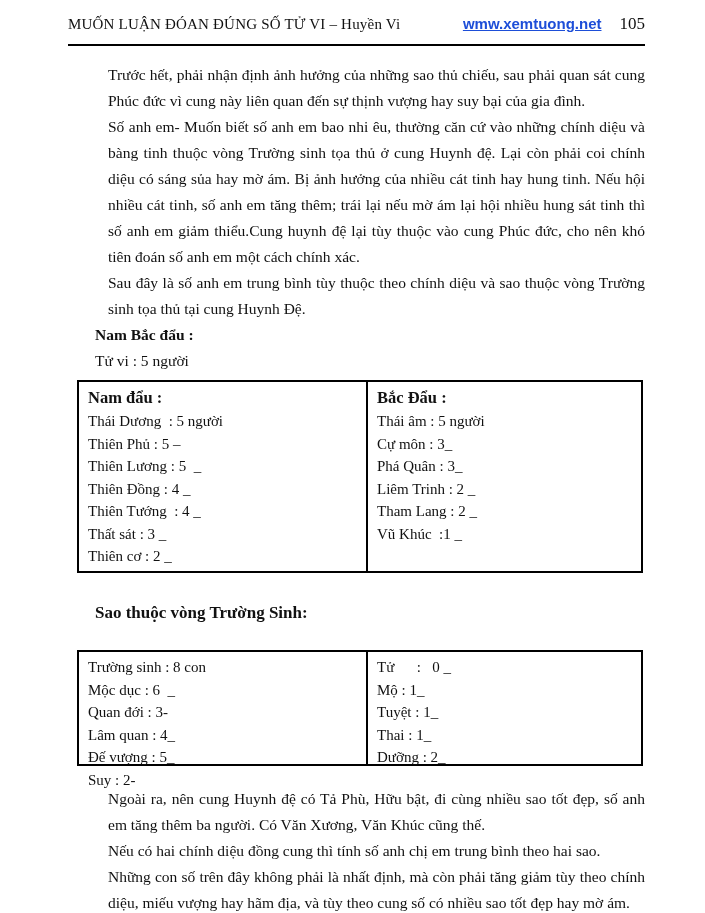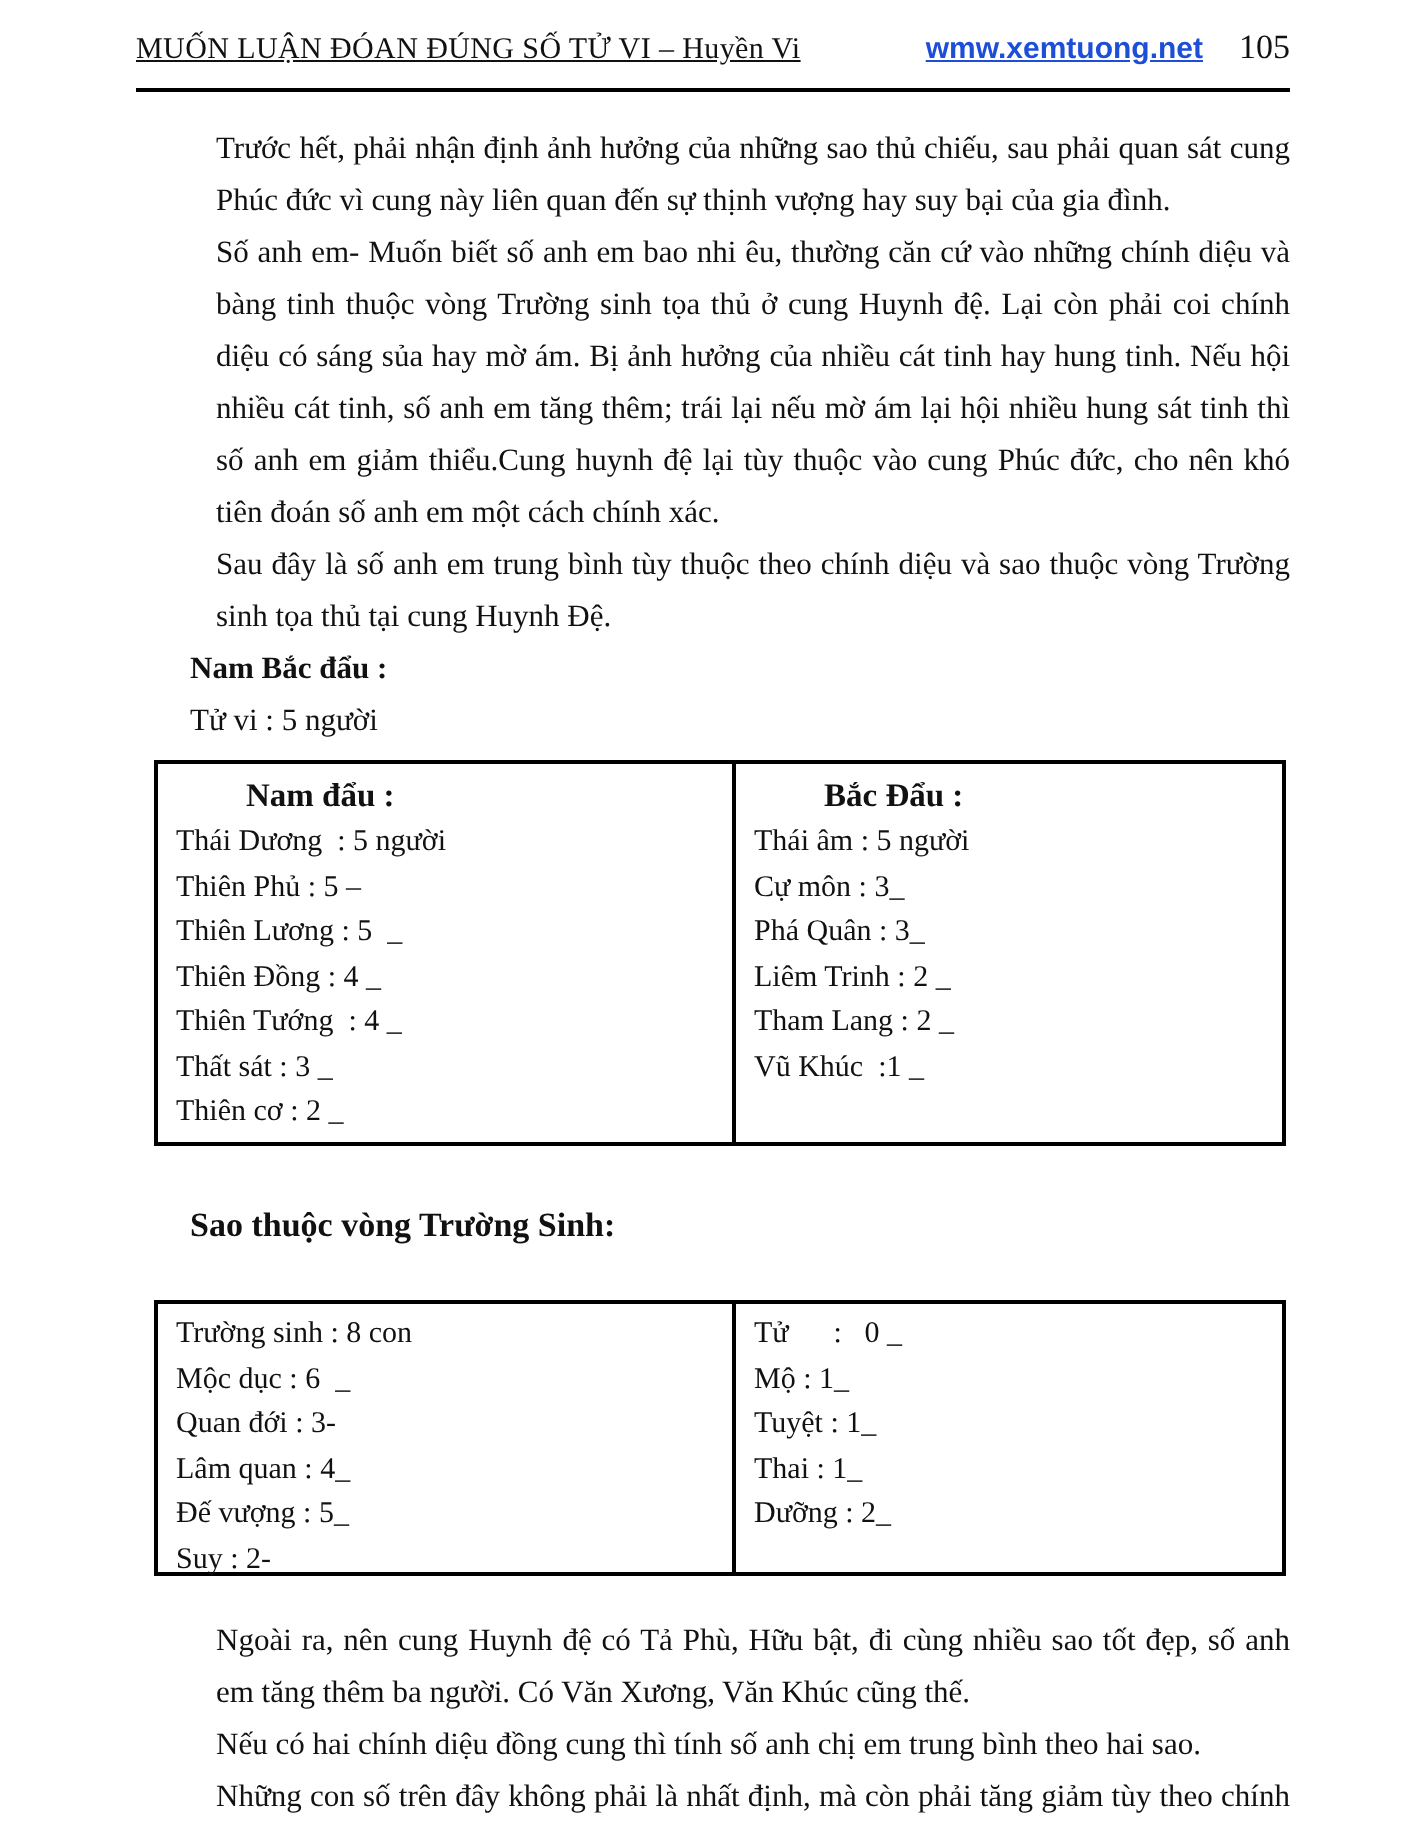--- a/index.html
+++ b/index.html
@@ -22,21 +22,20 @@
     display: flex;
     align-items: baseline;
     justify-content: space-between;
     padding-bottom: 10px;
     border-bottom: 2px solid #000000;
   }
   .header-title {
     font-size: 15px;
     letter-spacing: 0.2px;
     white-space: nowrap;
-    text-decoration: underline;
   }
   .header-right {
     display: flex;
     align-items: baseline;
     gap: 18px;
     white-space: nowrap;
   }
   .site-link {
     font-family: "Liberation Sans", "DejaVu Sans", sans-serif;
     font-weight: bold;
@@ -66,24 +65,24 @@
   .star-table .col {
     padding: 4px 6px 6px 9px;
     font-size: 15px;
     line-height: 22.5px;
   }
   .star-table .col-left {
     width: 289px;
     border-right: 2px solid #000000;
   }
   .star-table .col-right { flex: 1; }
-  .cell-header { font-size: 16.5px; font-weight: bold; line-height: 24px; margin-left: 35px; }
+  .cell-header { font-size: 16.5px; font-weight: bold; line-height: 24px; }
   .t-row { white-space: pre-wrap; }
   .table-1 { margin-top: 6px; height: 193px; }
-  .table-2 { height: 138px; }
+  .table-2 { height: 116px; }
   
   .section-heading {
     margin: 27px 0 24px 27px;
     font-size: 17px;
     font-weight: bold;
   }
   .bottom-block { margin-top: 20px; }
 </style>
 </head>
 <body>

